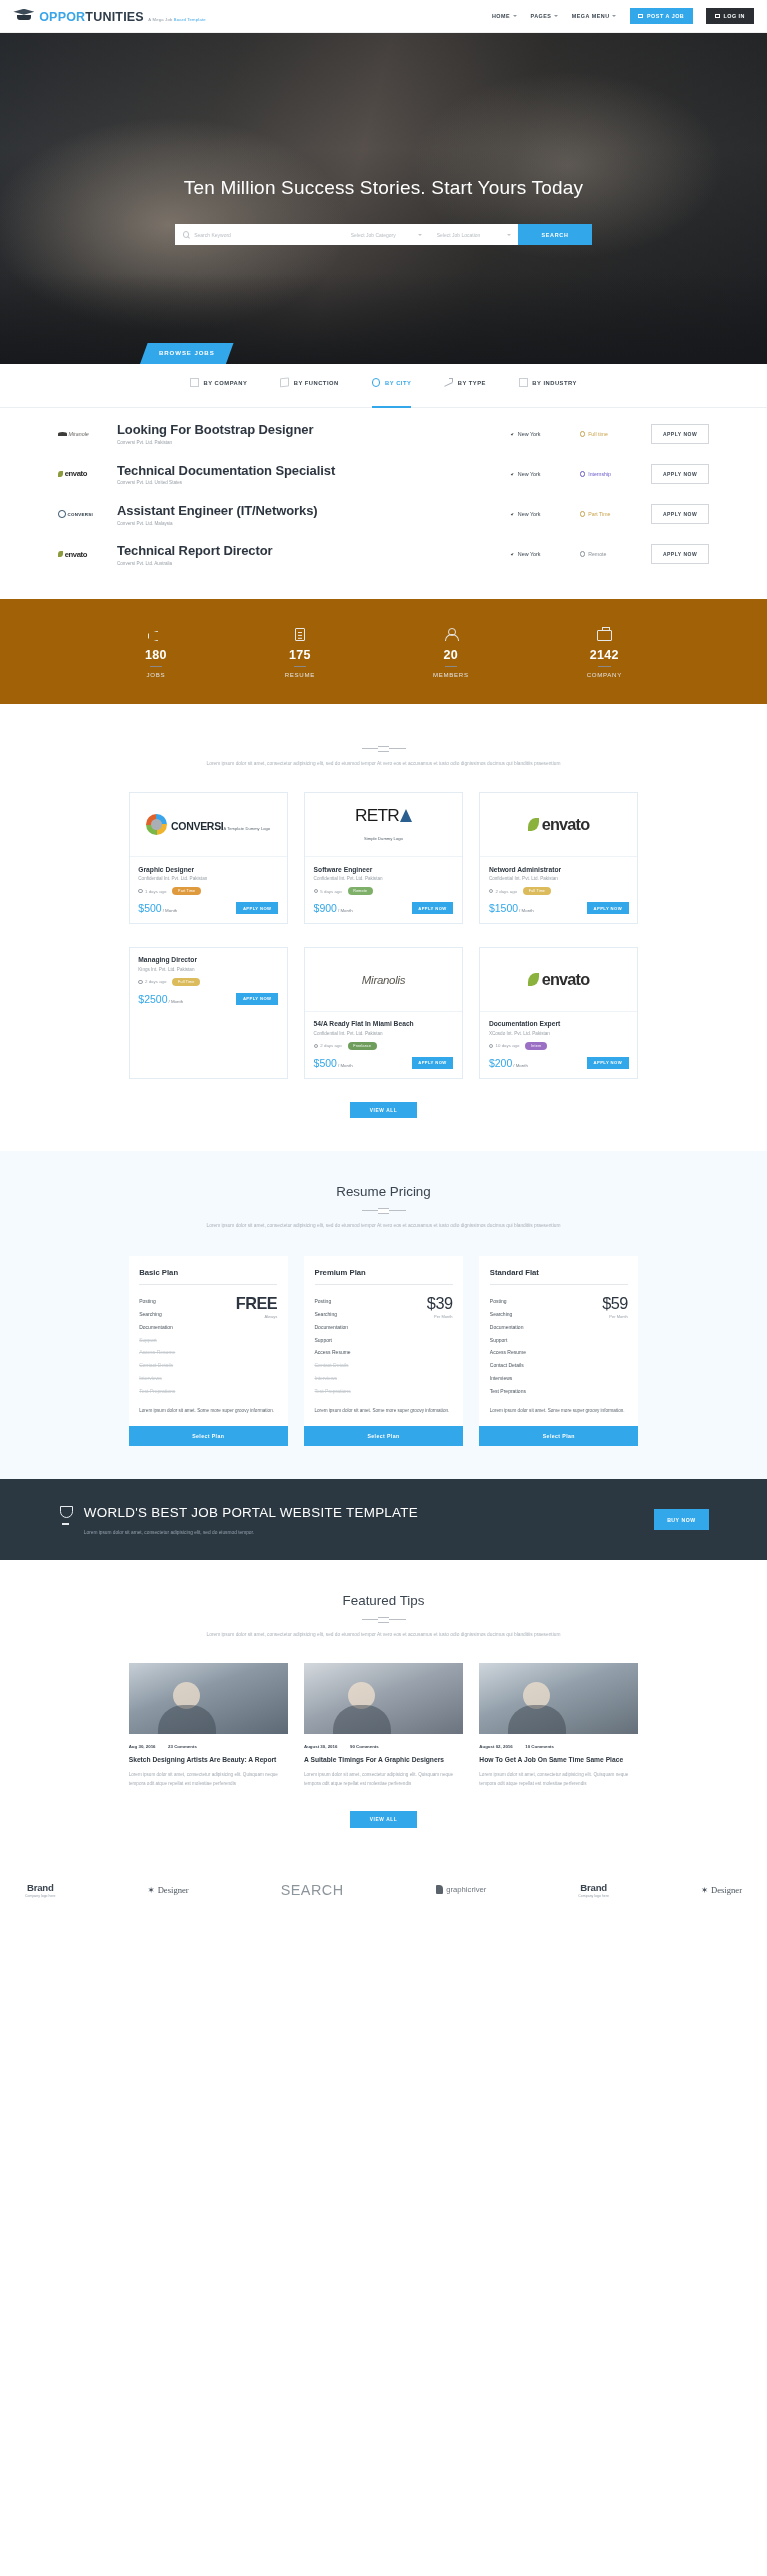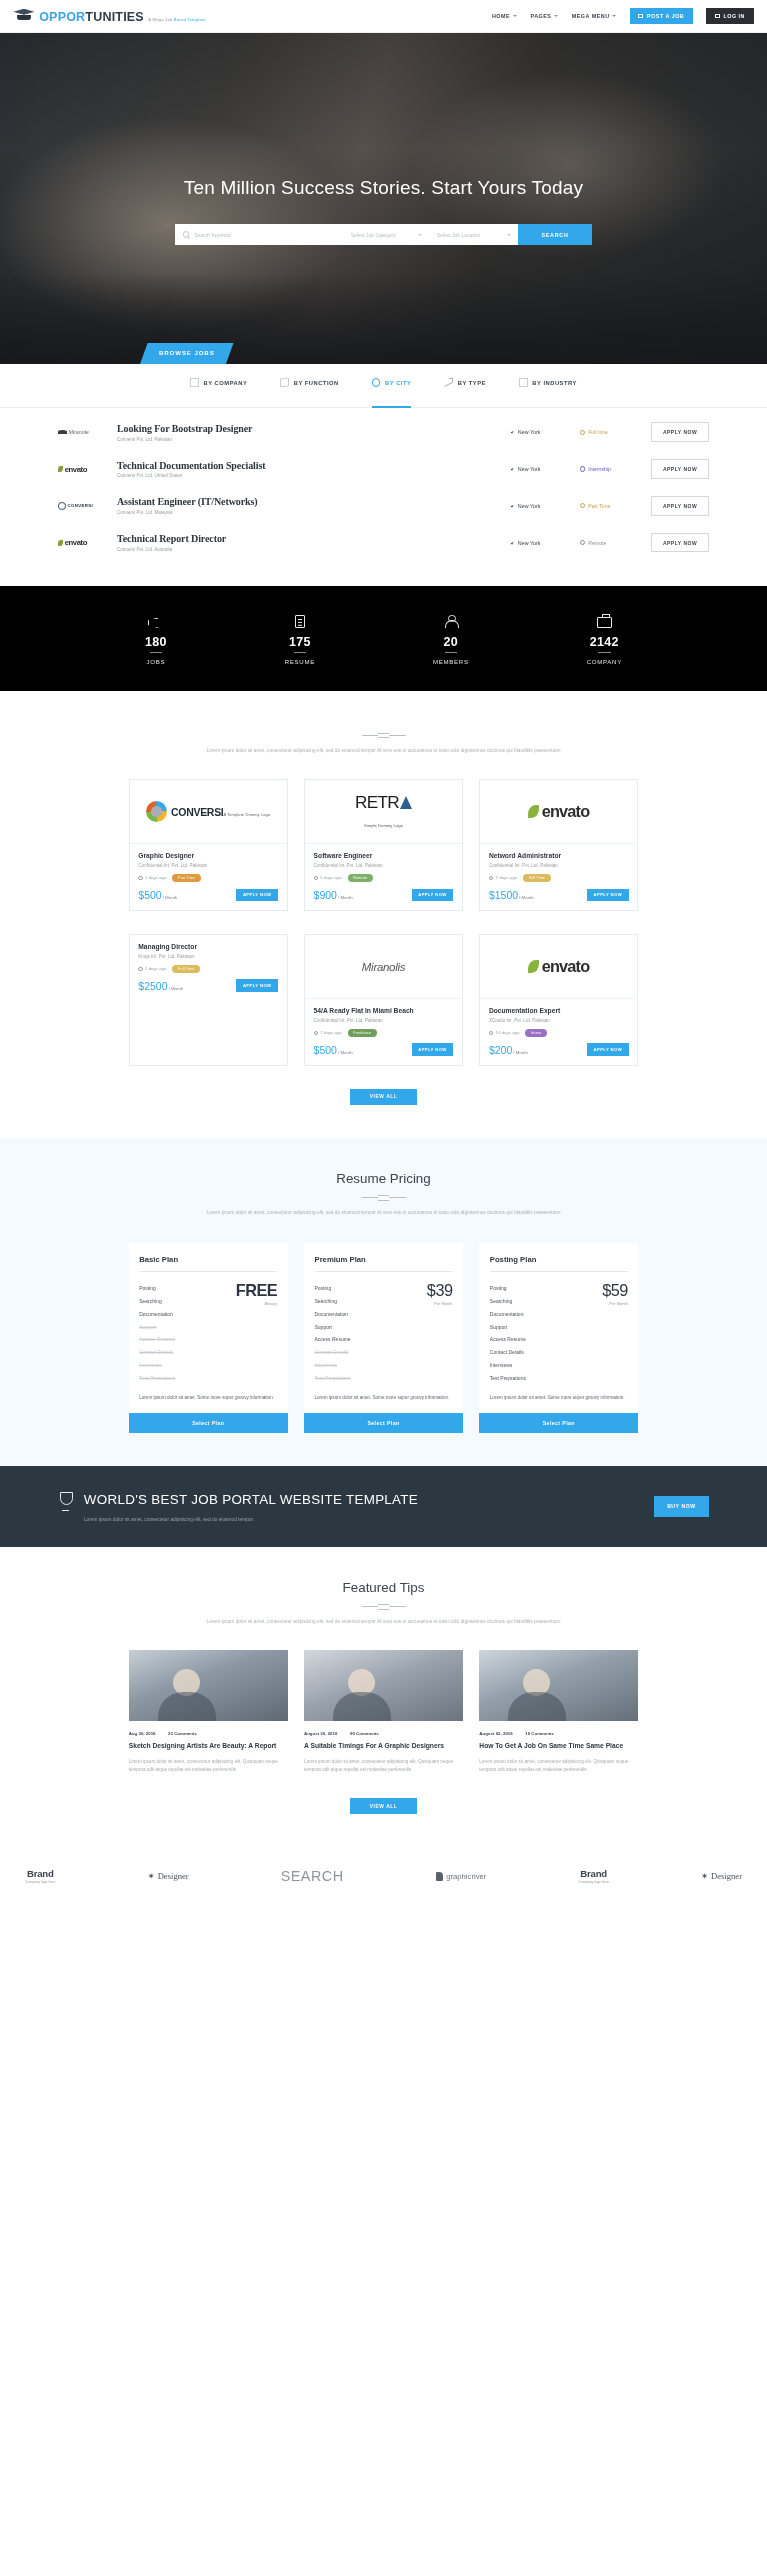--- a/index.html
+++ b/index.html
@@ -89,34 +89,34 @@
   .joblist { background:#fff; padding:5.8px 0 25px; }
   .jrow { display:flex; align-items:center; padding:8.6px 58px; }
   .jlogo { flex:0 0 59px; font-size:5.8px; color:#555; display:flex; align-items:center; gap:1.9px; }
   .jlogo .leaf { width:4.8px;height:5.8px; background:#8c9b3c; border-radius:60% 0 60% 0; display:inline-block; }
   .jlogo .env { font-size:7.7px; font-weight:bold; color:#2c2c2c; letter-spacing:-0.4px; }
   .jlogo .mir { font-size:5.3px; font-style:italic; color:#6d6a66; }
   .jlogo .mir-b { width:8.6px;height:3.8px;background:#3e3c3a;border-radius:50% 50% 0 0; display:inline-block; }
   .jlogo .cvs { font-size:4.4px; font-weight:bold; color:#22303d; letter-spacing:0.3px; }
   .jlogo .cvc { width:7.7px;height:7.7px;border:1px solid #2a4a63;border-radius:50%; display:inline-block; }
   .jinfo { flex:1; }
-  .jtitle { font-size:10px; font-weight:bold; color:#2d3640; letter-spacing:-0.1px;font-family:Liberation Serif, serif; }
+  .jtitle { font-size:13px; font-weight:bold; color:#2d3640; letter-spacing:-0.1px; }
   .jsub { font-size:4.6px; color:#9aa1a8; margin-top:2.9px; }
   .jloc { flex:0 0 69px; font-size:5.4px; color:#3b4550; display:flex; align-items:center; gap:3.8px; }
   .arrow-ico { width:0;height:0;border-left:3.8px solid #3b4550;
                border-top:1.9px solid transparent;border-bottom:1.9px solid transparent;
                transform:rotate(-42deg); display:inline-block; }
   .jtype { flex:0 0 71px; font-size:5.2px; display:flex; align-items:center; gap:2.9px; }
   .clk { width:5.3px;height:5.3px;border:1px solid currentColor;border-radius:50%; display:inline-block; }
   .japply { flex:0 0 58px; }
   .japply span { display:block; text-align:center; border:1px solid #d3d7db; padding:5.8px 0;
                  font-size:5px; font-weight:bold; letter-spacing:0.5px; color:#3b4550; cursor:pointer; }
 
   
-  .stats { background:#000000; height:105px; display:flex; align-items:center;
+  .stats { background:#a16207; height:105px; display:flex; align-items:center;
            justify-content:space-around; padding:0 86px; }
   .stat { text-align:center; color:#fff; }
   .stat-ico { height:16.3px; margin-bottom:6.7px; display:flex; align-items:flex-end; justify-content:center; }
   .megaphone { width:16.3px;height:10.5px; border:1.2px solid #e8e8e8;
                clip-path:polygon(0 28%,62% 0,62% 100%,0 72%); }
   .doc-ico { width:10.5px;height:13.4px; border:1.2px solid #e8e8e8; border-radius:1px; position:relative; }
   .doc-ico:before { content:""; position:absolute; top:2.9px; left:1.9px; right:1.9px; height:1px;
                     box-shadow:0 0 0 0 #fff,0 2.9px 0 0 #e8e8e8,0 5.8px 0 0 #e8e8e8; background:#e8e8e8; }
   .user-ico { width:12.5px;height:13.4px; position:relative; }
   .user-ico:before { content:""; position:absolute; top:0;left:3.4px; width:5.8px;height:5.8px;
@@ -649,21 +649,21 @@
         <div class="price-box">
           <div class="price-val num">$39</div>
           <div class="price-unit">Per Month</div>
         </div>
       </div>
       <div class="plan-note">Lorem ipsum dolor sit amet. Some more super groovy information.</div>
       <div class="plan-btn">Select Plan</div>
     </div>
 
     <div class="plan">
-      <div class="plan-name">Posting Plan</div>
+      <div class="plan-name">Standard Flat</div>
       <div class="plan-rule"></div>
       <div class="plan-row">
         <ul class="feat">
           <li>Posting</li>
           <li>Searching</li>
           <li>Documentation</li>
           <li>Support</li>
           <li>Access Resume</li>
           <li>Contact Details</li>
           <li>Interviews</li>

